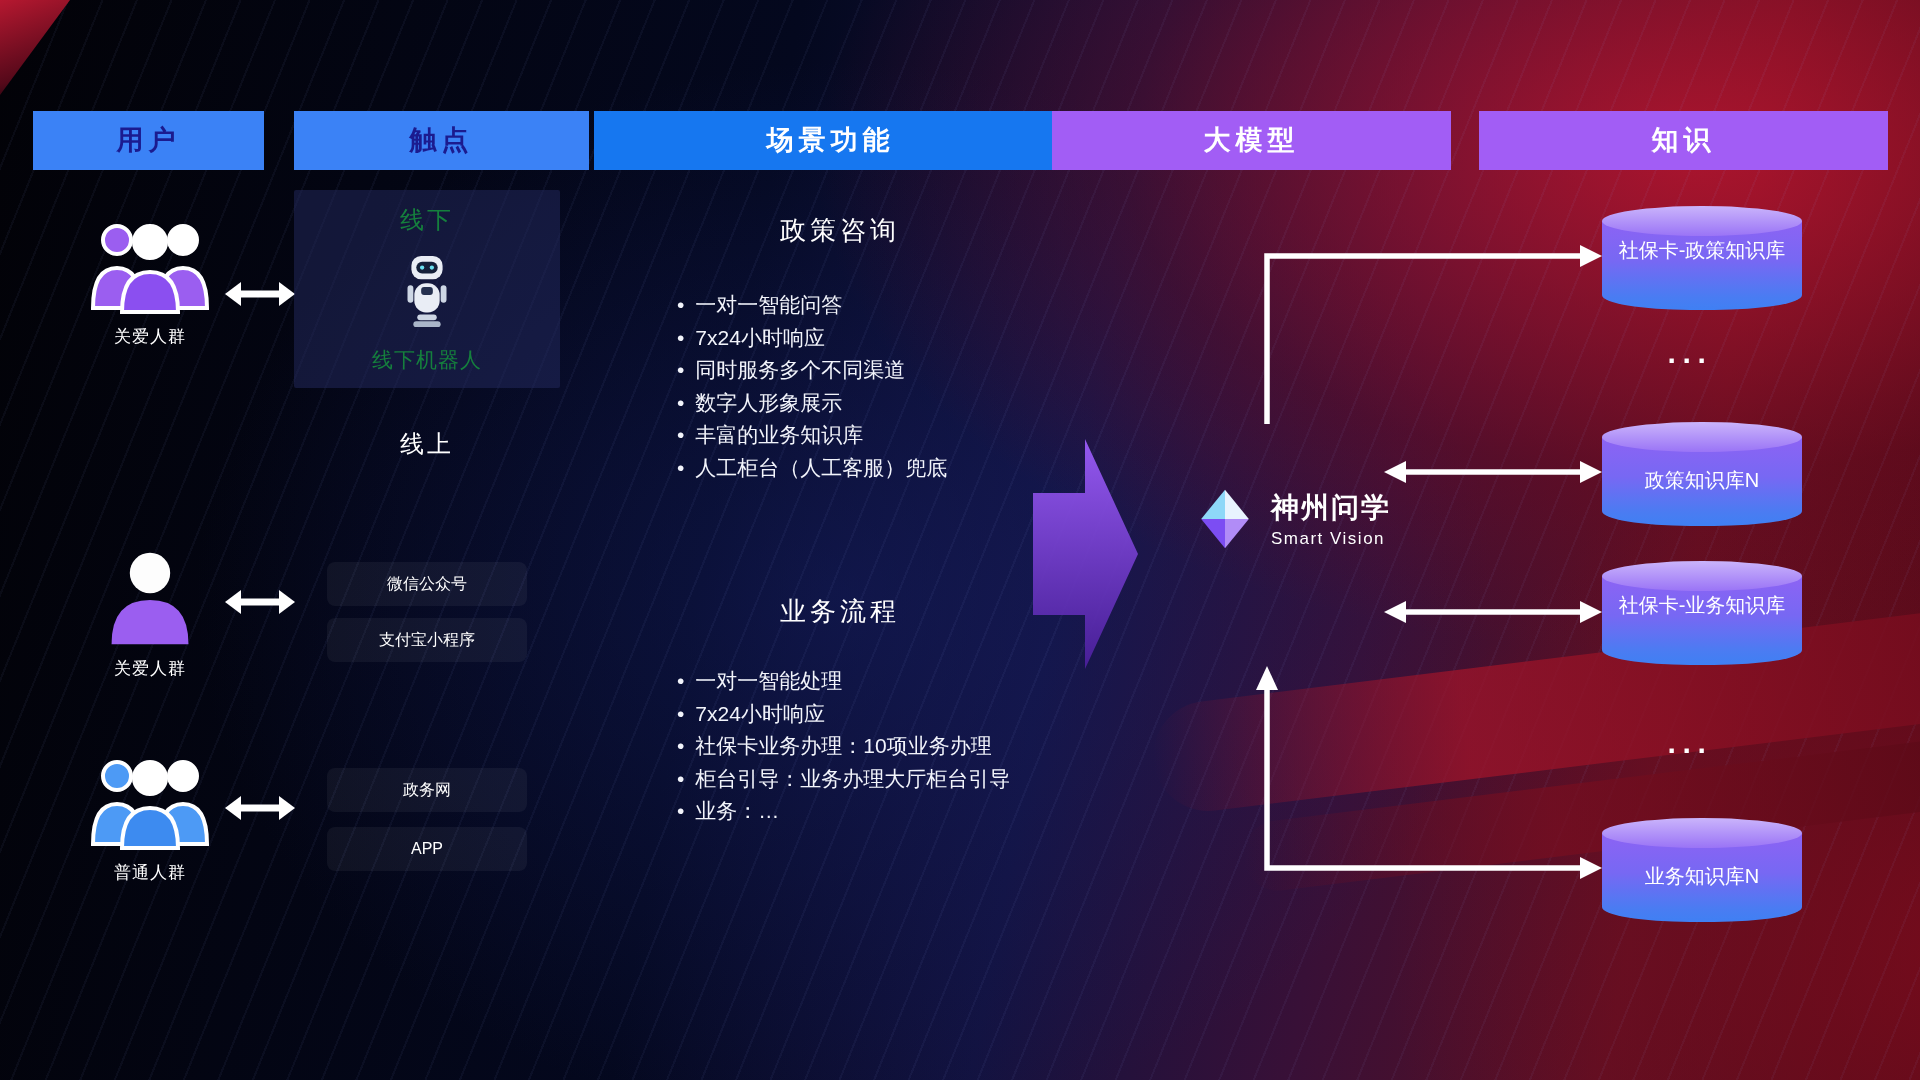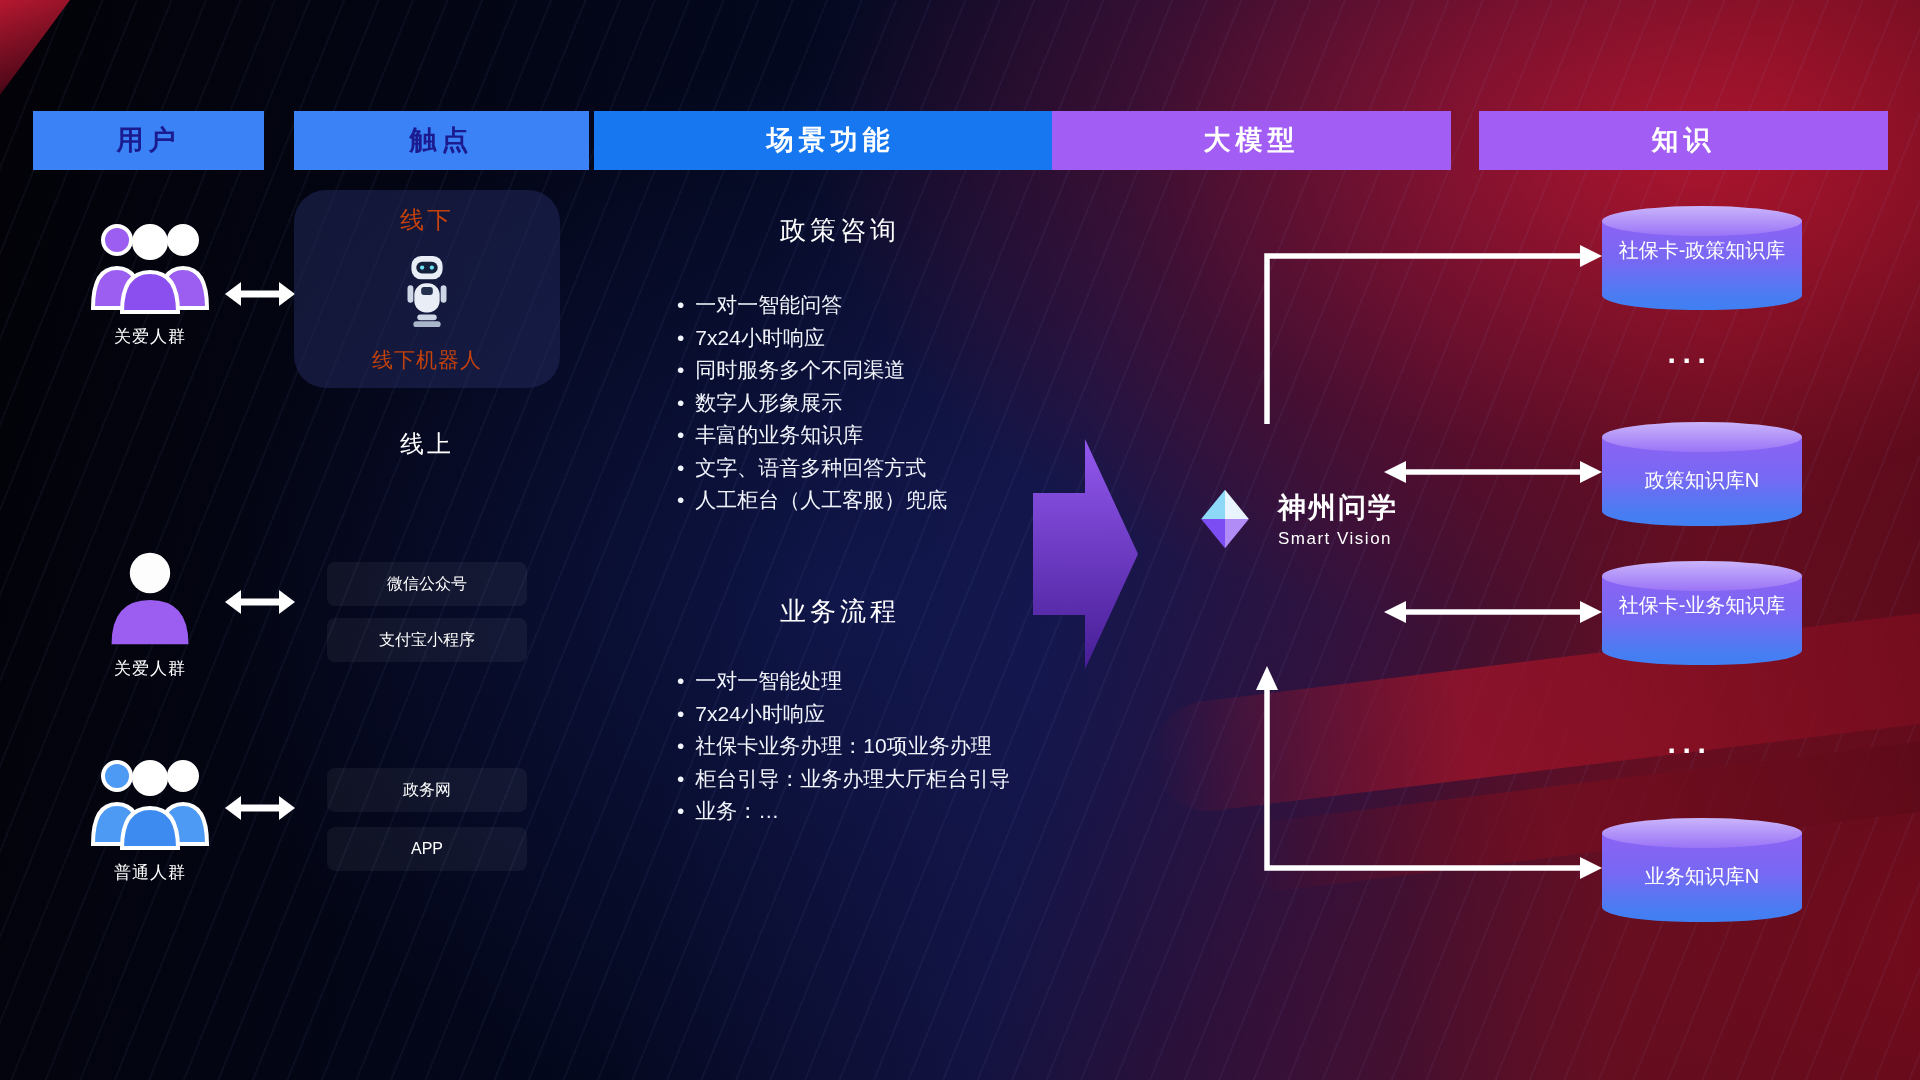--- a/index.html
+++ b/index.html
@@ -37,43 +37,43 @@
     font-size:27px; font-weight:bold; letter-spacing:5px; }
   .hdr-white { background:#3b82f6; color:#1b1b8f; }
   .hdr-blue  { background:#1677f0; color:#ffffff; }
   .hdr-purple{ background:#a25df5; color:#ffffff; }
   
   .user-block { position:absolute; width:160px; text-align:center; color:#fff; }
   .user-label { margin-top:5px; font-size:17px; letter-spacing:1px; }
   .harrow { position:absolute; width:70px; height:28px; }
   
   .offline-box { position:absolute; left:294px; top:190px; width:266px; height:198px;
-    background:rgba(36,42,95,0.5); border-radius:32px;
+    background:rgba(36,42,95,0.5); border-radius:2px;
     display:flex; flex-direction:column; align-items:center; justify-content:space-between;
-    padding:14px 10px 14px; color:#c2410c; }
+    padding:14px 10px 14px; color:#15803d; }
   .offline-title { font-size:24px; letter-spacing:3px; }
   .offline-robot-label { font-size:21px; letter-spacing:1px;text-align:right; }
   .online-title { position:absolute; left:294px; top:428px; width:266px; text-align:center;
     color:#fff; font-size:24px; letter-spacing:3px; }
   .channel { position:absolute; left:327px; width:200px; height:44px; line-height:44px;
     text-align:center; color:#fff; font-size:16px; background:rgba(255,255,255,0.05);
     border-radius:8px; }
   
   .scenario { position:absolute; left:640px; width:400px; color:#f2f4fb; }
   .scenario-title { text-align:center; font-size:26px; line-height:36px; letter-spacing:4px; color:#fff; }
   .scenario ul { list-style:none; padding-left:37px; }
   .scenario-1 ul { margin-top:41px; }
   .scenario-2 ul { margin-top:36px; }
   .scenario li { font-size:21px; line-height:32.5px; white-space:nowrap; }
   .scenario li::before { content:"•"; margin-right:11px; }
   
   .flow-arrow { position:absolute; left:1033px; top:431px; }
   
   .model-block { position:absolute; left:1192px; top:486px; display:flex; align-items:center; }
-  .model-text { margin-left:20px; color:#fff; }
+  .model-text { margin-left:13px; color:#fff; }
   .model-name { font-size:28px; font-weight:bold; letter-spacing:2px; }
   .model-sub { font-size:17px; letter-spacing:1.5px; margin-top:2px; }
   
   .cyl { position:absolute; left:1602px; width:200px; height:104px; }
   .cyl-top { position:absolute; left:0; top:0; width:100%; height:30px; border-radius:50%;
     background:linear-gradient(180deg,#cab4fb,#9a74f6); z-index:2; }
   .cyl-body { position:absolute; left:0; top:15px; width:100%; height:89px;
     background:linear-gradient(180deg,#8d63f4 0%,#7768f3 45%,#4a7cf2 85%,#3f80f3 100%);
     border-radius:0 0 88px 88px / 0 0 15px 15px; }
   .cyl-label { position:absolute; z-index:3; left:0; width:100%; padding:0 14px;
@@ -179,21 +179,20 @@
   <div class="channel" style="top:827px">APP</div>
 
   <div class="scenario scenario-1" style="top:212px">
     <div class="scenario-title">政策咨询</div>
     <ul>
       <li>一对一智能问答</li>
       <li>7x24小时响应</li>
       <li>同时服务多个不同渠道</li>
       <li>数字人形象展示</li>
       <li>丰富的业务知识库</li>
-      <li>文字、语音多种回答方式</li>
       <li>人工柜台（人工客服）兜底</li>
     </ul>
   </div>
 
   <div class="scenario scenario-2" style="top:593px">
     <div class="scenario-title">业务流程</div>
     <ul>
       <li>一对一智能处理</li>
       <li>7x24小时响应</li>
       <li>社保卡业务办理：10项业务办理</li>

